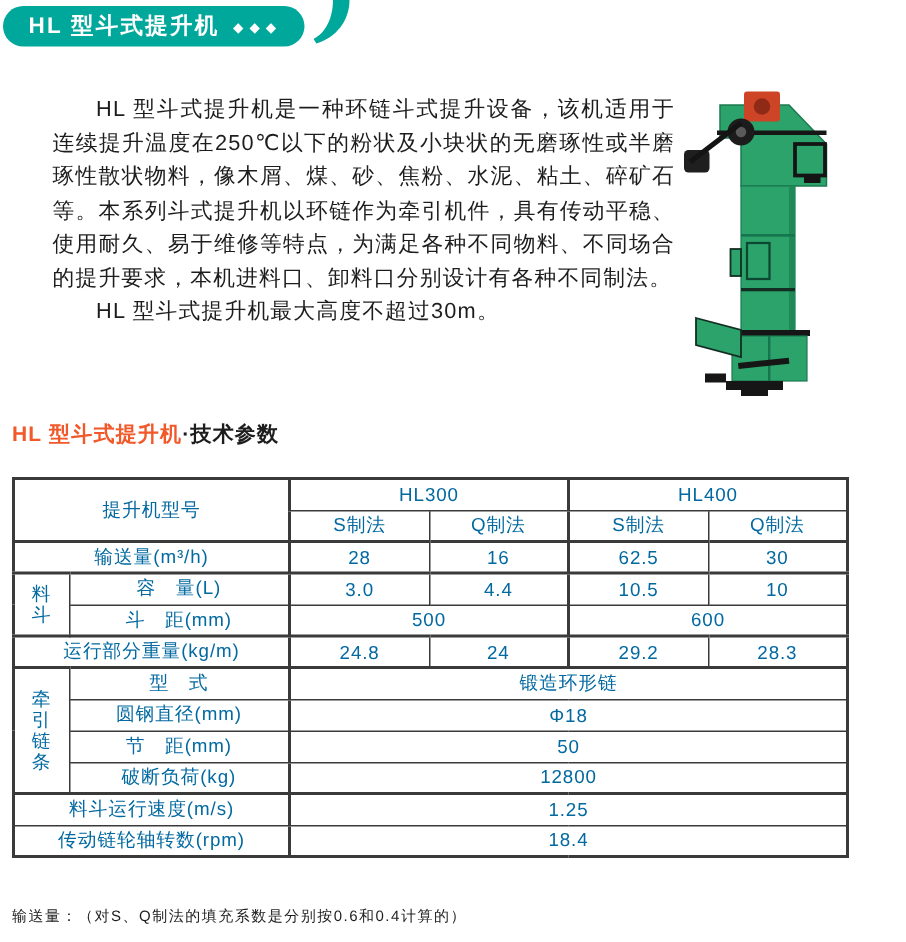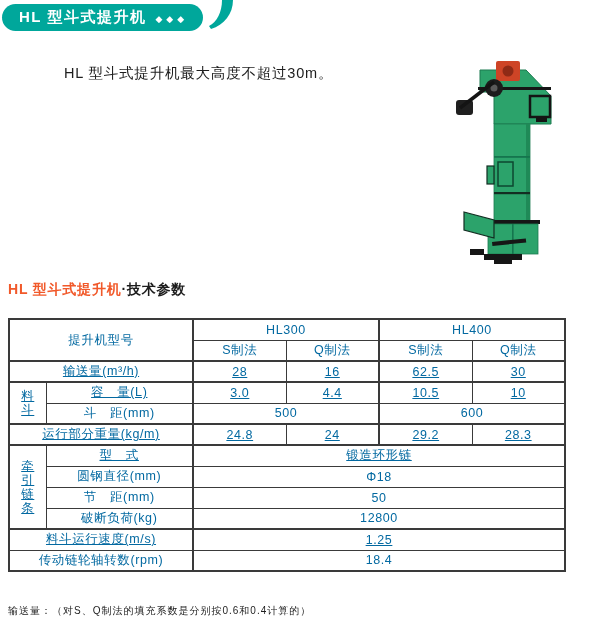--- a/index.html
+++ b/index.html
@@ -44,21 +44,21 @@
     position:absolute; left:8px; top:318px; width:556px;
     border-collapse:collapse; table-layout:fixed;
     font-size:12.5px; color:#0369a1;
   }
   .spec-table td {
     border:1px solid #3a3a3a; height:21px;
     text-align:center; vertical-align:middle; padding:0 2px;
     letter-spacing:0.6px;
   }
   .spec-table { border:2px solid #3a3a3a; }
-  .spec-table tr.tt td { border-top-width:2px;text-decoration:underline; }
+  .spec-table tr.tt td { border-top-width:2px; }
   .spec-table td.tl { border-left-width:2px; }
   .spec-table td.vlabel {
     width:37px; line-height:14px; padding:2px 11px;
     word-break:break-all; font-size:12.5px;text-align:center;
   }
   
   .footnote {
     position:absolute; left:8px; top:604px;
     font-size:10px; letter-spacing:1px; color:#1d1d1d;
   }
@@ -70,20 +70,21 @@
 
   <div class="banner">
     <span class="banner-title">HL 型斗式提升机</span>
     <span class="banner-diamonds">◆◆◆</span>
   </div>
   <svg class="swoosh" width="26" height="30" viewBox="0 0 26 30">
     <path d="M2,29 C15,25 24,14 24,0 L13,0 C13,12 8,22 0,26 Z" fill="#00a79b"></path>
   </svg>
 
   <div class="intro-text">
+    <p>HL 型斗式提升机是一种环链斗式提升设备，该机适用于连续提升温度在250℃以下的粉状及小块状的无磨琢性或半磨琢性散状物料，像木屑、煤、砂、焦粉、水泥、粘土、碎矿石等。本系列斗式提升机以环链作为牵引机件，具有传动平稳、使用耐久、易于维修等特点，为满足各种不同物料、不同场合的提升要求，本机进料口、卸料口分别设计有各种不同制法。</p>
     <p>HL 型斗式提升机最大高度不超过30m。</p>
   </div>
 
   <svg class="machine-fig" viewBox="0 0 120 216" width="120" height="216" role="img">
 
     <polygon points="30,14 76,14 101,40 101,68 44,68 44,36 30,36" fill="#2ca36b" stroke="#1c7a50" stroke-width="1"></polygon>
 
     <rect x="46" y="5" width="24" height="20" rx="2" fill="#ce4426"></rect>
     <circle cx="58" cy="15" r="5.5" fill="#8f2a16"></circle>
 

